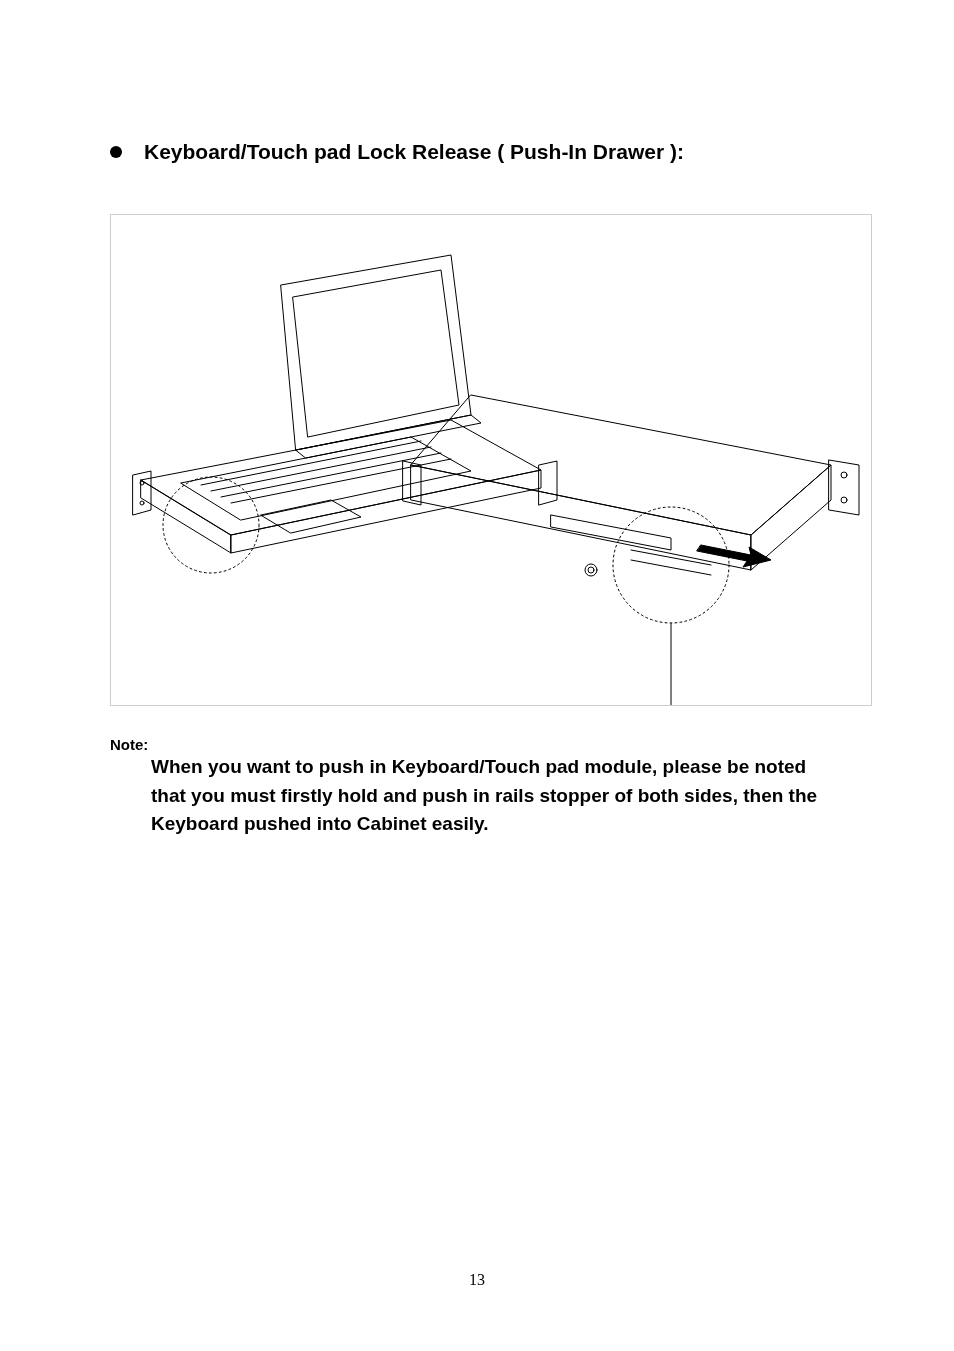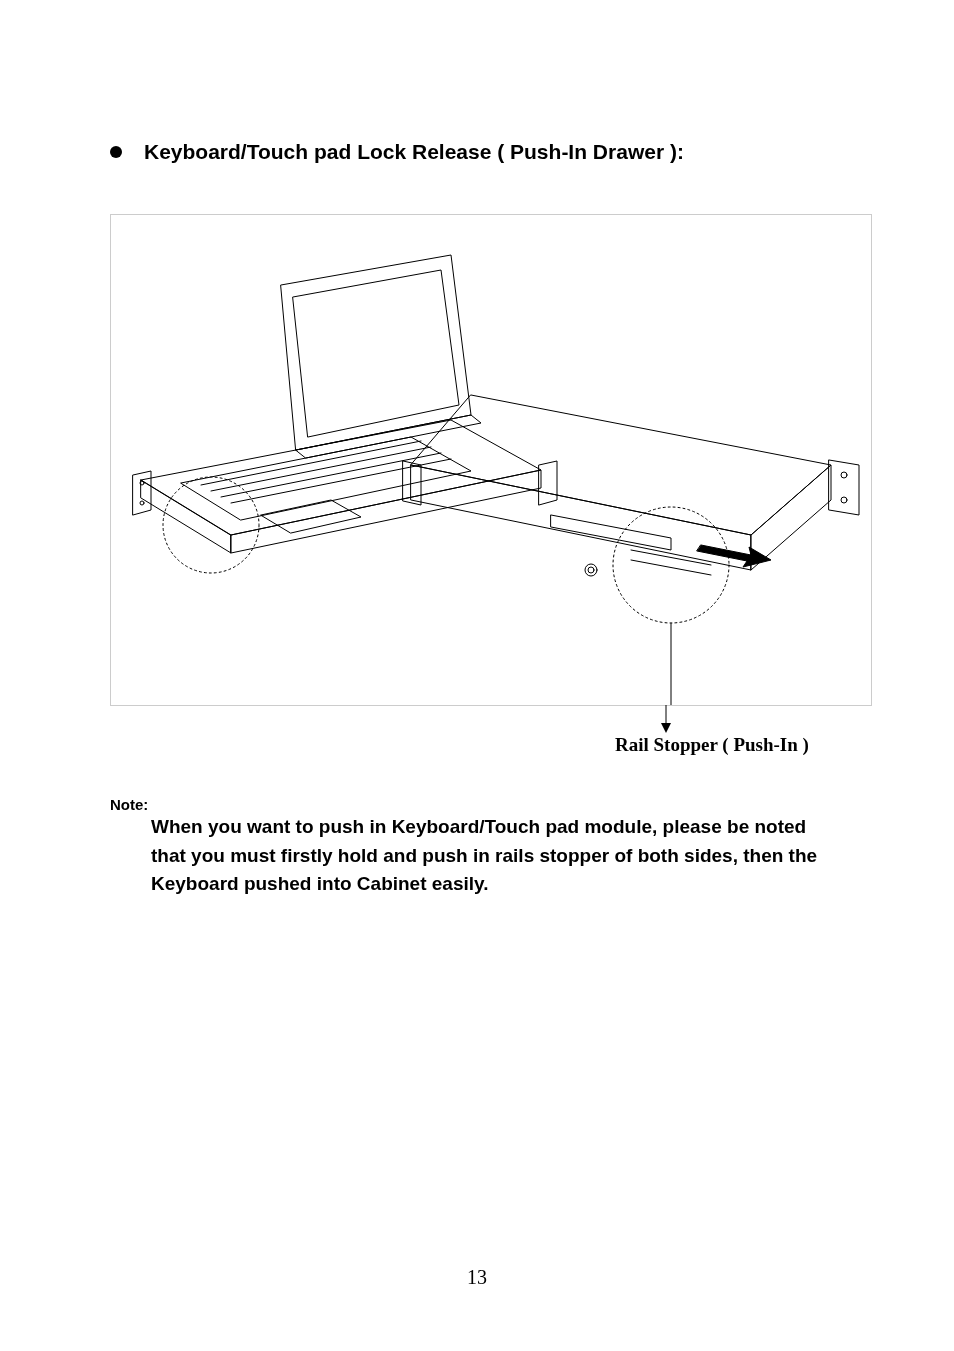--- a/index.html
+++ b/index.html
@@ -83,21 +83,21 @@
     margin-left: 41px;
     width: 680px;
   }
   .page-number {
     position: absolute;
     bottom: 62px;
     width: 954px;
     left: 0;
     text-align: center;
     font-family: "Times New Roman", serif;
-    font-size: 20px;
+    font-size: 16px;
   }
 </style>
 </head>
 <body>
 
 <div class="page">
 
   <div class="bullet-row">
     <div class="bullet"></div>
     <div class="heading">Keyboard/Touch pad Lock Release ( Push-In Drawer ):</div>
@@ -162,27 +162,20 @@
 
         <g fill="#000" stroke="#000">
           <path d="M 590 330 L 640 340 L 638 332 L 660 345 L 632 352 L 636 346 L 586 336 Z"></path>
         </g>
 
         <line x1="560" y1="408" x2="560" y2="490"></line>
       </g>
     </svg>
   </div>
 
-  <div class="caption-row">
-    <svg class="arrow-down" width="20" height="30">
-      <line x1="10" y1="0" x2="10" y2="22" stroke="#000" stroke-width="1"></line>
-      <polygon points="10,28 5,18 15,18" fill="#000"></polygon>
-    </svg>
-    <div class="caption">Rail Stopper ( Push-In )</div>
-  </div>
 
   <div class="note-block">
     <div class="note-label">Note:</div>
     <div class="note-body">When you want to push in Keyboard/Touch pad module, please be noted that you must firstly hold and push in rails stopper of both sides, then the Keyboard pushed into Cabinet easily.</div>
   </div>
 
 </div>
 
 <div class="page-number">13</div>
 

